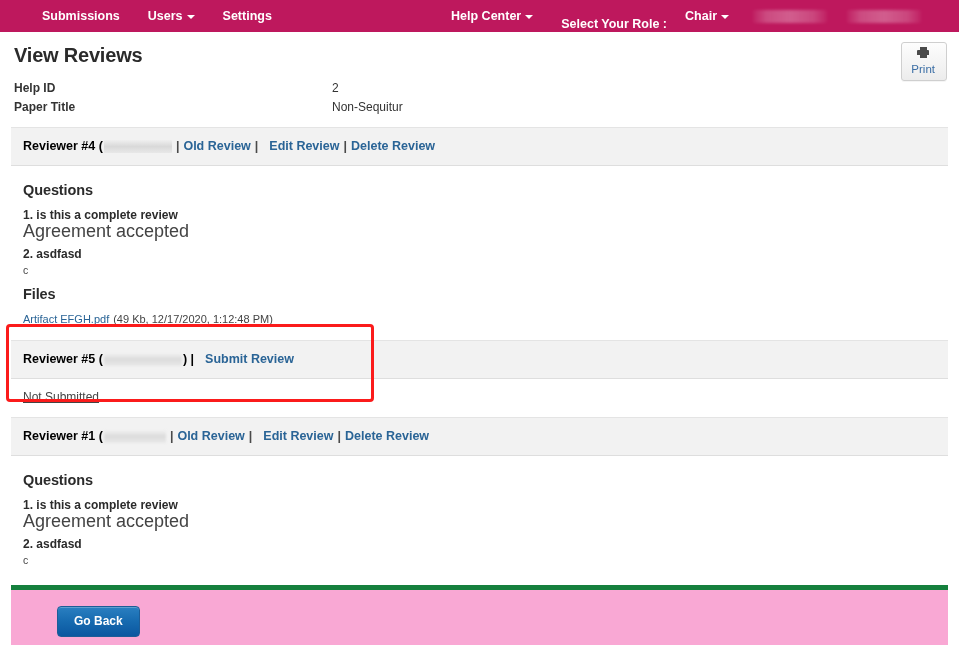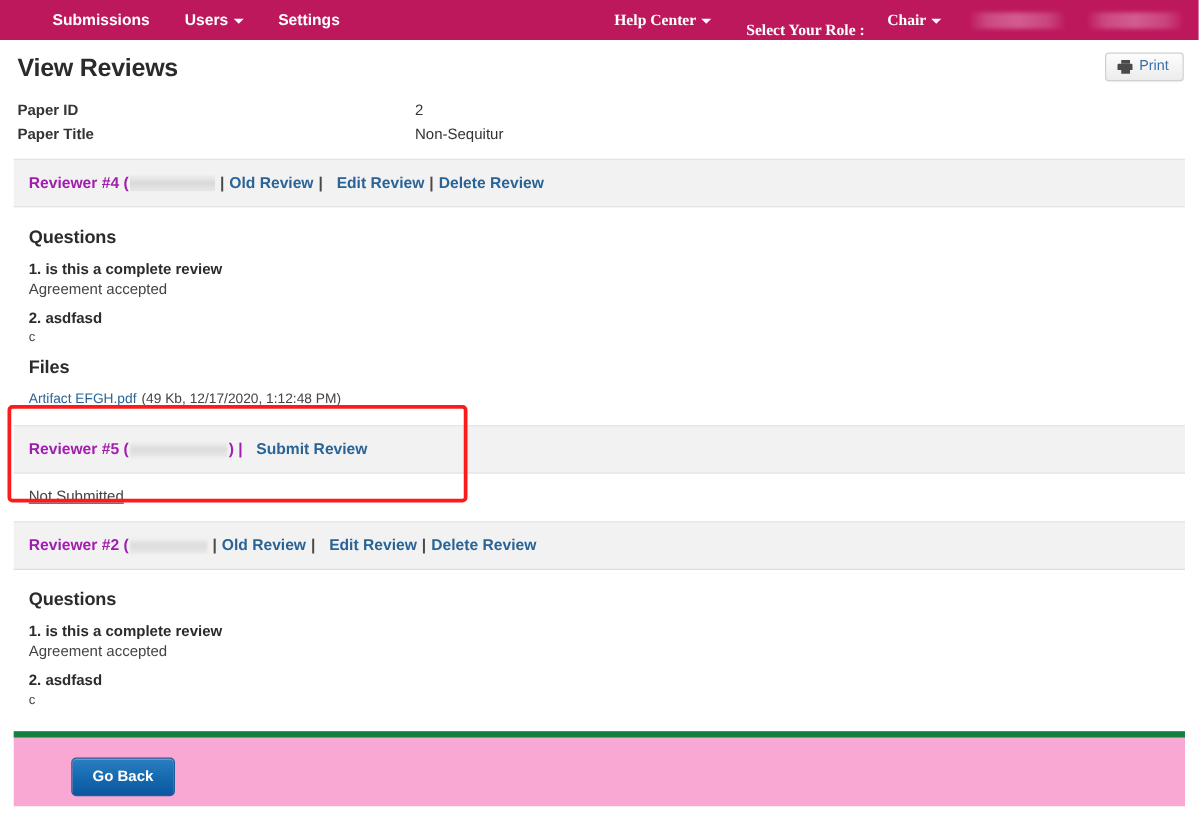--- a/index.html
+++ b/index.html
@@ -28,24 +28,23 @@
   }
   .nav-left {
     display: flex;
     align-items: center;
     margin-left: 28px;
   }
   .nav-right {
     display: flex;
     align-items: center;
     position: absolute;
-    right: 4px;
+    right: 28px;
     top: 0;
     height: 32px;
-    font-family: Liberation Serif, serif;
   }
   .nav-item {
     color: #ffffff;
     font-size: 12.5px;
     font-weight: bold;
     padding: 0 14px;
     line-height: 32px;
     white-space: nowrap;
     cursor: pointer;
   }
@@ -101,20 +100,21 @@
     border: 1px solid #cfcfcf;
     border-radius: 3px;
     padding: 4px 11px 5px 9px;
     font-size: 11.5px;
     color: #3b6ea5;
     display: flex;
     align-items: center;
     gap: 5px;
     cursor: pointer;
     box-shadow: 0 1px 0 rgba(0,0,0,0.04);
+    flex-direction: column;
   }
   .printer-icon {
     display: inline-block;
     width: 12px; height: 11px;
     position: relative;
   }
   .printer-icon::before {
     content: "";
     position: absolute;
     left: 0; top: 3px;
@@ -161,21 +161,21 @@
     border-bottom: 1px solid #dedede;
     padding: 10px 12px 11px 12px;
     display: flex;
     align-items: center;
     flex-wrap: nowrap;
     line-height: 16px;
   }
   .rev-title {
     font-weight: bold;
     font-size: 12.5px;
-    color: #a21caf;
+    color: #000000;
     white-space: nowrap;
   }
   .redact {
     display: inline-block;
     height: 13px;
     vertical-align: -2px;
     margin: 0 1px;
     background: linear-gradient(180deg, #f2f2f2 0%, #dcdcdc 48%, #e9e9e9 100%);
     border-radius: 1px;
   }
@@ -213,21 +213,21 @@
     letter-spacing: -0.1px;
   }
   .q-text {
     font-size: 12px;
     font-weight: bold;
     color: #2b2b2b;
     line-height: 16px;
     margin-top: 7px;
   }
   .a-text {
-    font-size: 12px;
+    font-size: 18px;
     color: #444444;
     line-height: 16px;
   }
   .a-text.small { font-size: 10.5px; }
   .file-line {
     font-size: 11px;
     line-height: 17px;
     color: #444444;
   }
   .file-link {
@@ -317,21 +317,21 @@
 <div class="page-head">
   <div class="page-title">View Reviews</div>
   <div class="print-btn">
     <span class="printer-icon"></span>
     <span>Print</span>
   </div>
 </div>
 
 <div class="meta">
   <div class="meta-row">
-    <div class="meta-label">Paper ID</div>
+    <div class="meta-label">Help ID</div>
     <div class="meta-value">2</div>
   </div>
   <div class="meta-row">
     <div class="meta-label">Paper Title</div>
     <div class="meta-value">Non-Sequitur</div>
   </div>
 </div>
 
 <div class="panel-wrap">
 
@@ -364,21 +364,21 @@
       <span class="rev-title">Reviewer #5 (</span>
         <span class="redact blurry" style="width:78px"></span>
         <span class="rev-title">) |</span>
         <a class="rev-link" style="margin-left:10px">Submit Review</a>
     </div>
     <div class="not-submitted">Not Submitted</div>
   </div>
 
   <div>
     <div class="rev-head">
-      <span class="rev-title">Reviewer #2 (</span>
+      <span class="rev-title">Reviewer #1 (</span>
         <span class="redact blurry" style="width:62px"></span>
         <span class="sep">|</span>
         <a class="rev-link">Old Review</a>
         <span class="sep">|</span>
         <a class="rev-link" style="margin-left:7px">Edit Review</a>
         <span class="sep">|</span>
         <a class="rev-link">Delete Review</a>
     </div>
     <div class="rev-body">
       <div class="section-title">Questions</div>

